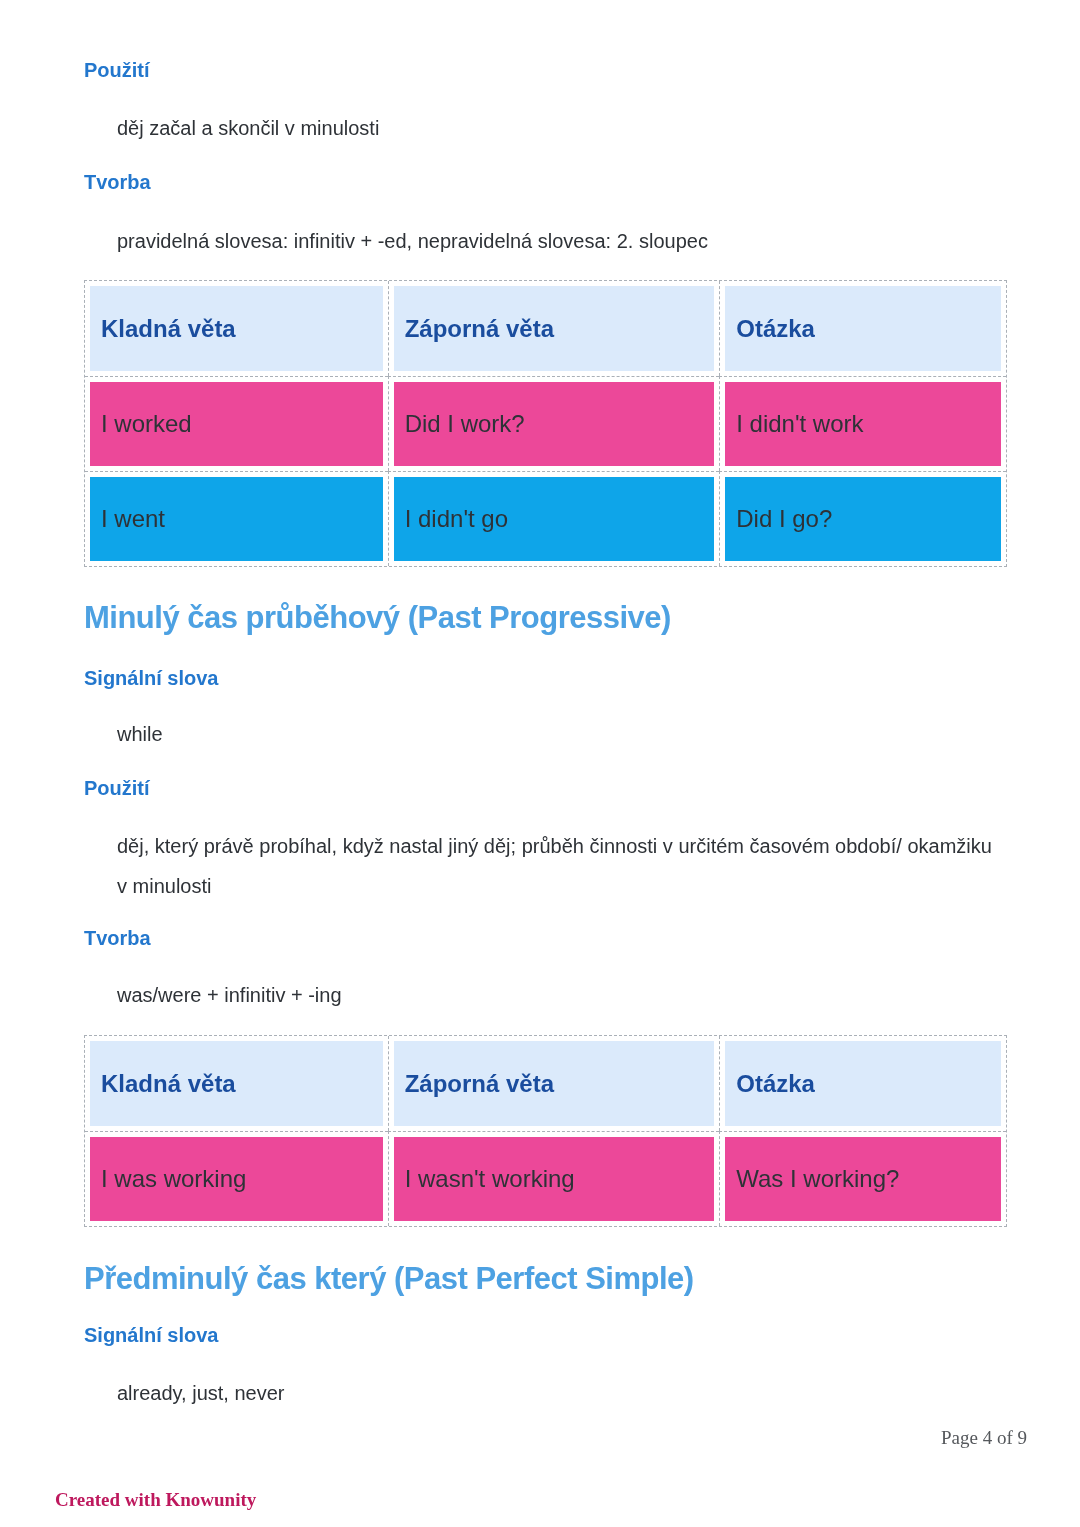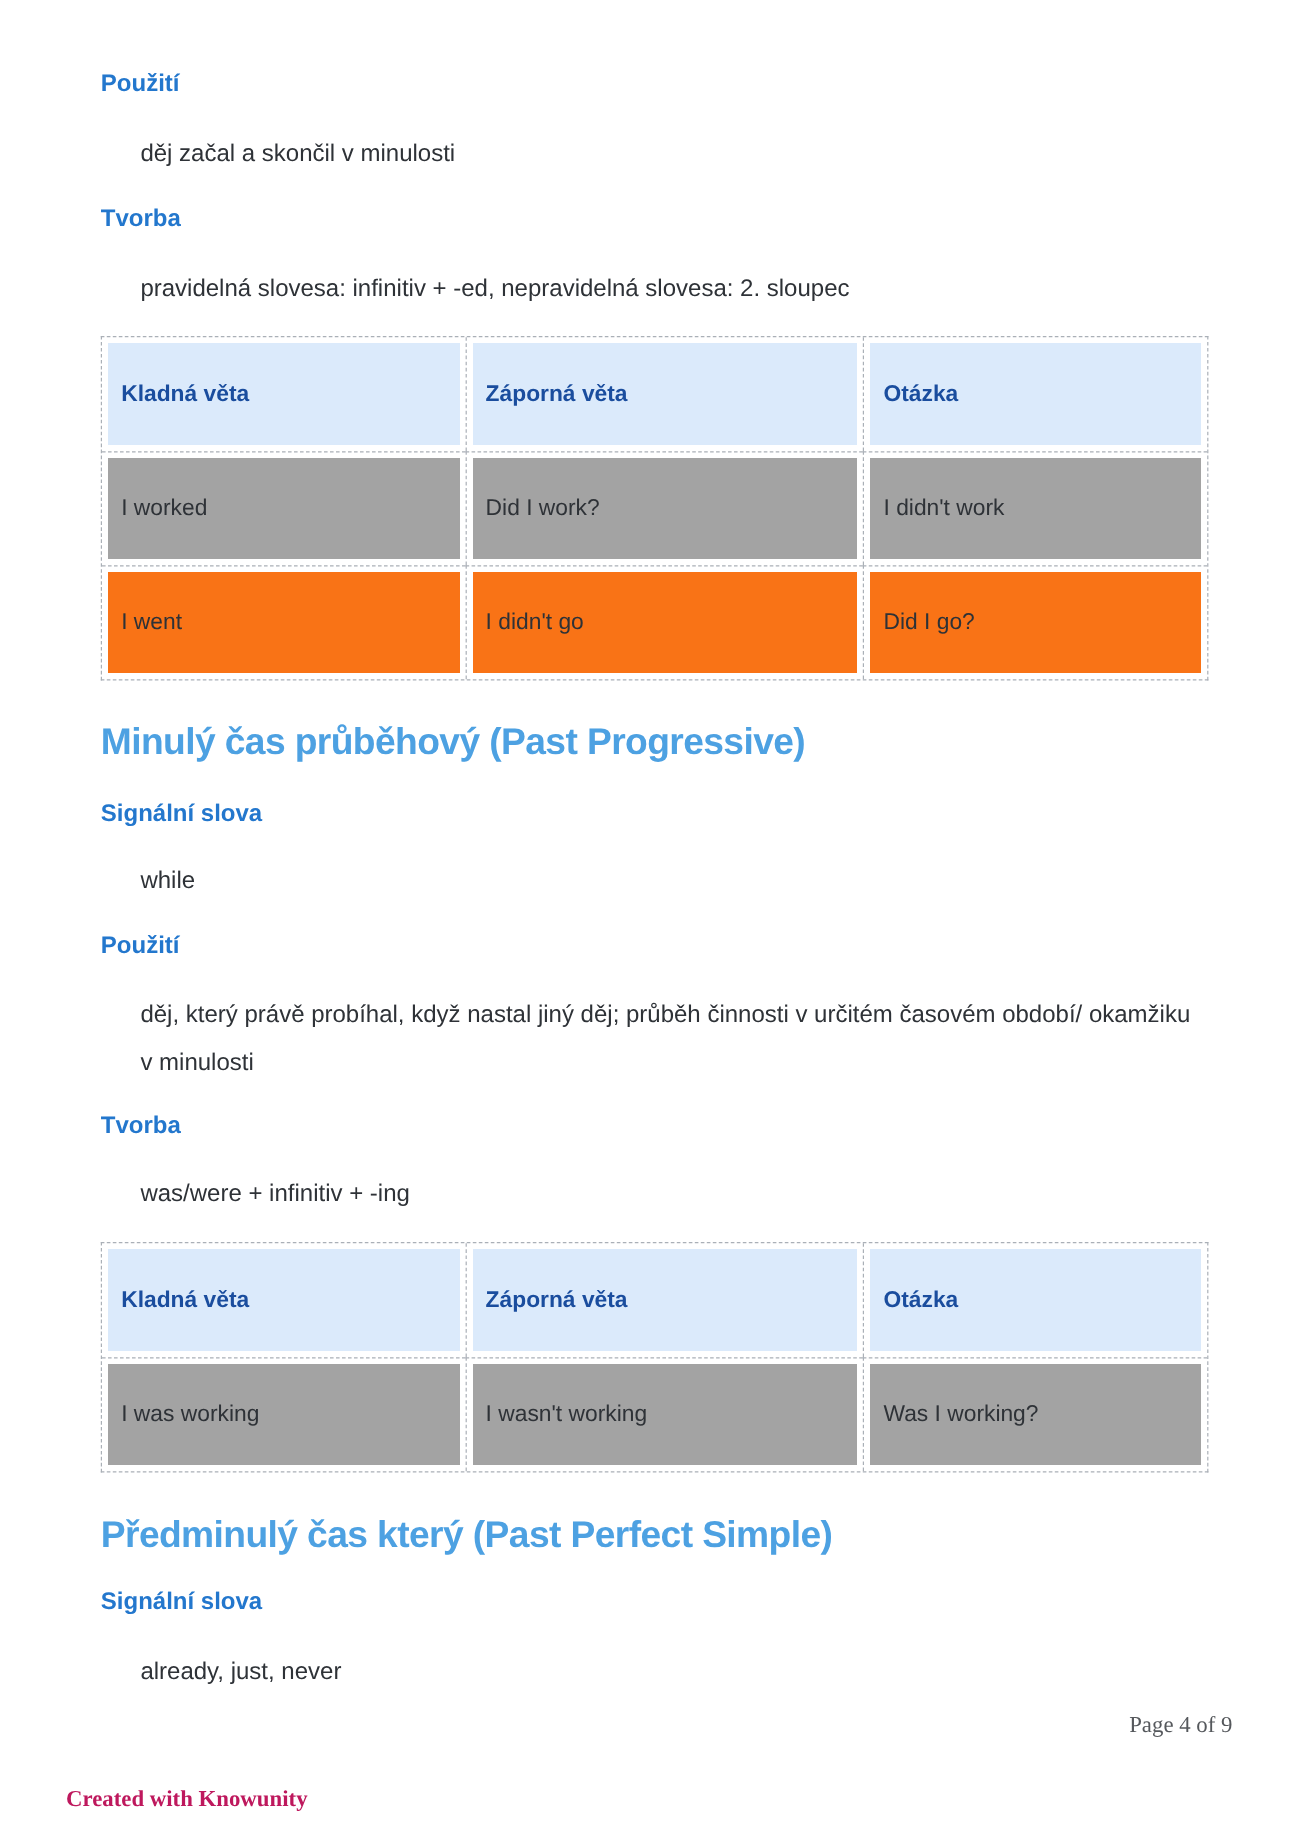--- a/index.html
+++ b/index.html
@@ -35,26 +35,26 @@
     grid-template-columns:304fr 333fr 288fr;
     border:1px dashed #aab0b7;
     width:100%;
   }
   .cell {
     min-height:95px;
     padding:5px;
     background-clip:content-box;
     display:flex;
     align-items:center;
-    background-color:#a3a3a3;
+    background-color:#ec4899;
   }
-  .cell > span { padding-left:11px; font-size:19px; line-height:26px; }
+  .cell > span { padding-left:11px; font-size:24px; line-height:26px; }
   .cell.head { background-color:#dbeafb; }
   .cell.head > span { font-weight:700; color:#1a4d9e; }
-  .cell.alt { background-color:#f97316; }
+  .cell.alt { background-color:#0ea5e9; }
   .cell.bl { border-left:1px dashed #aab0b7; }
   .cell.bt { border-top:1px dashed #aab0b7; }
   .footer-left {
     position:absolute; left:55px; top:1489px;
     font-family:"Liberation Serif", serif;
     font-weight:700; font-size:19px; color:#be185d;
   }
   .footer-right {
     position:absolute; right:53px; top:1427px;
     font-family:"Liberation Serif", serif;

